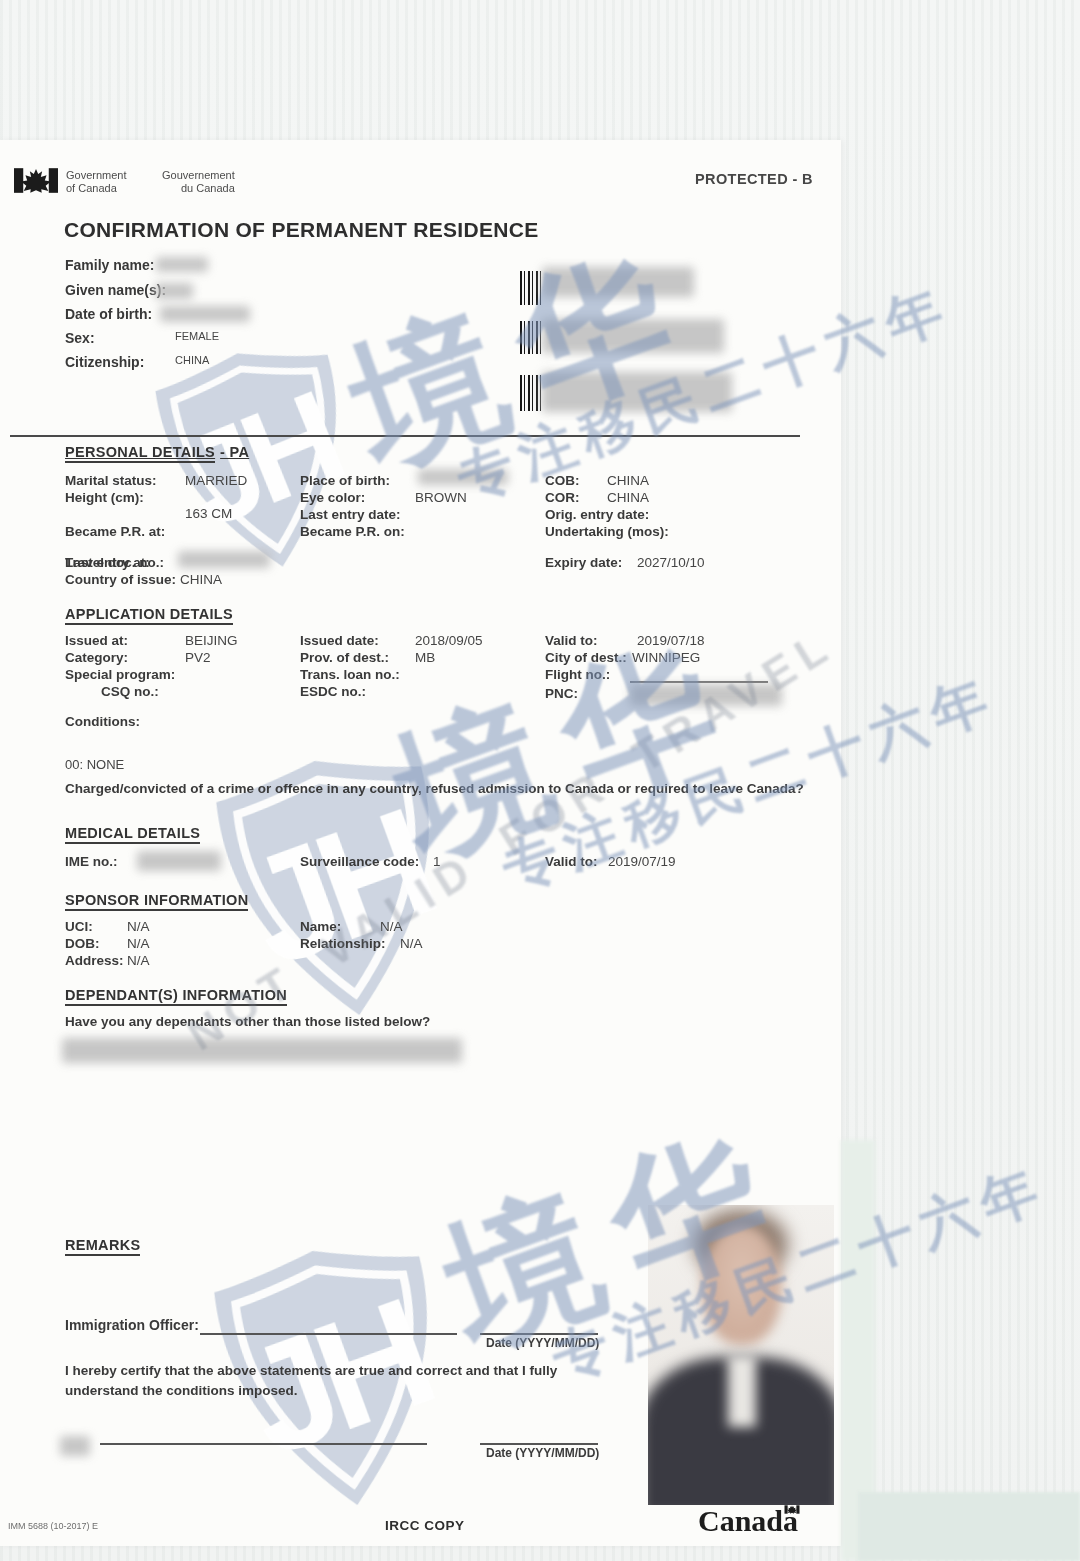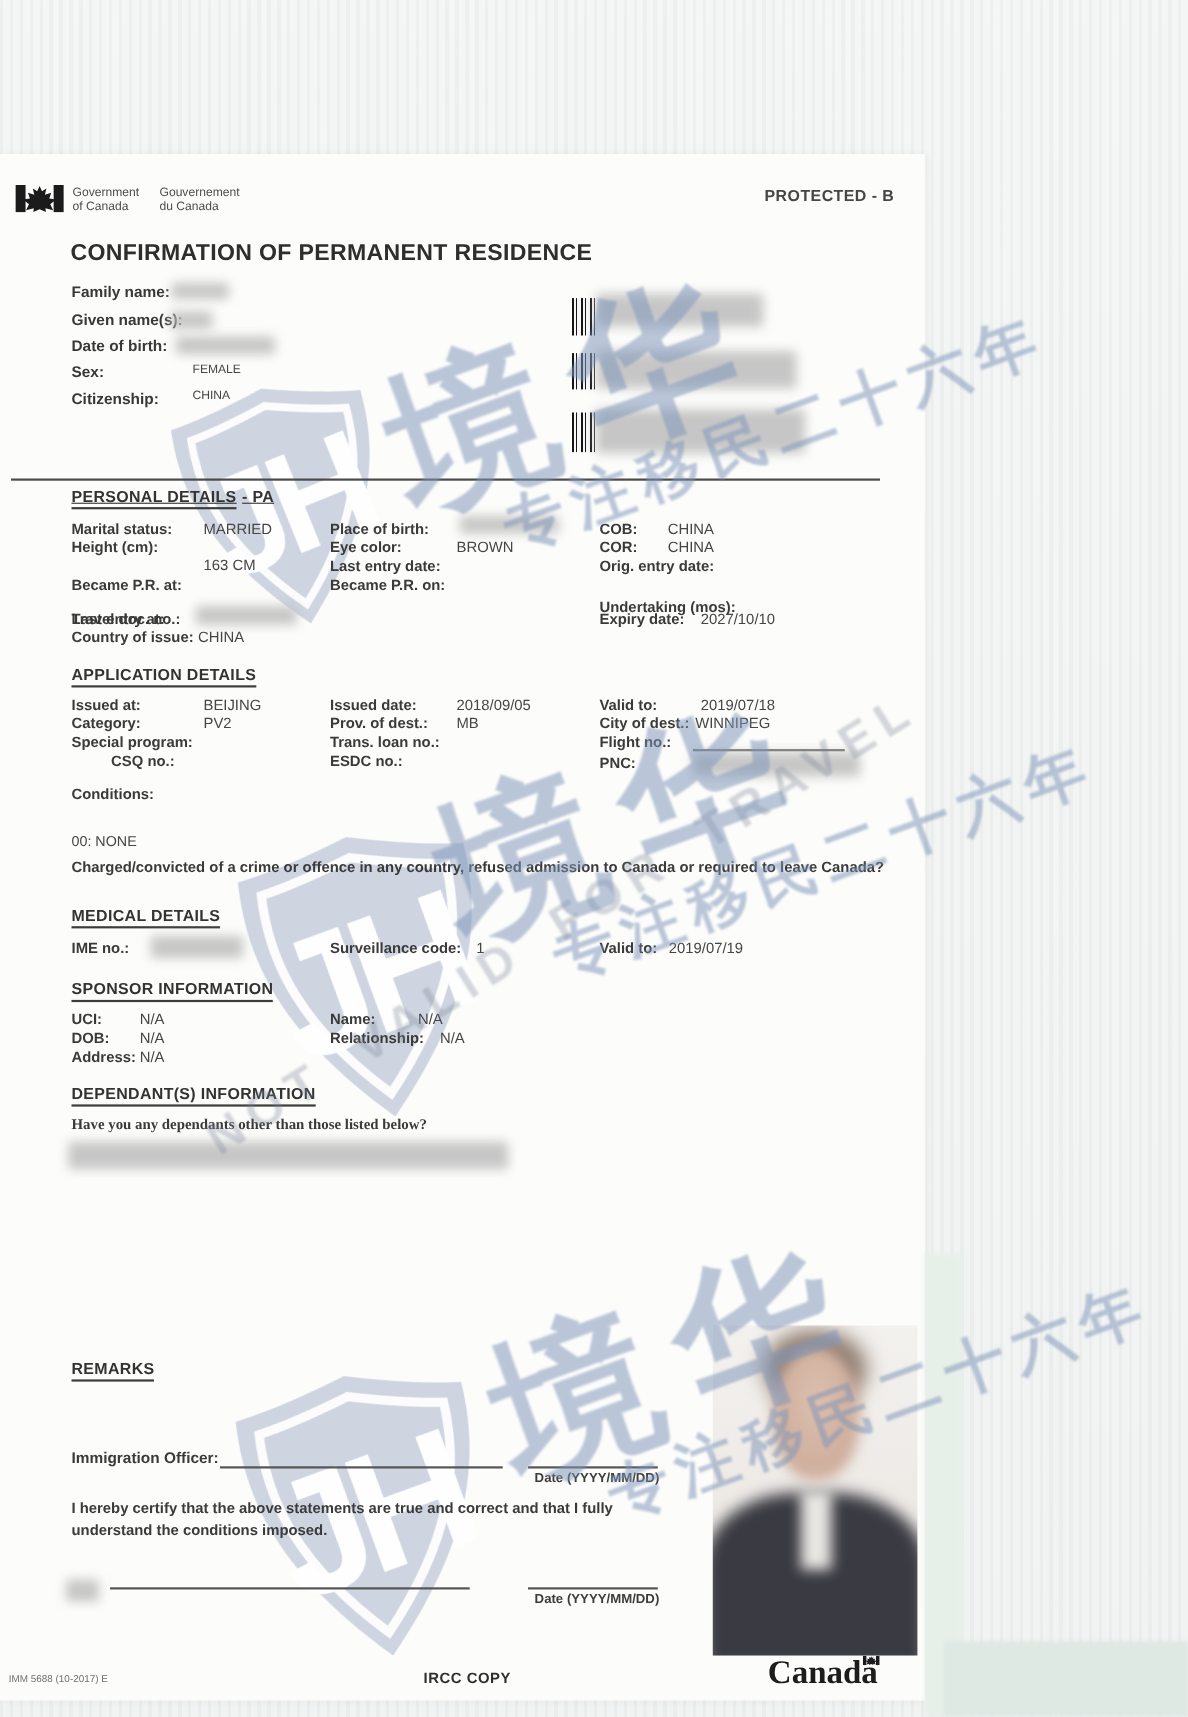--- a/index.html
+++ b/index.html
@@ -77,21 +77,21 @@
 
   <svg class="abs" style="left:14px;top:167px;" width="44" height="27" viewBox="0 0 100 60">
     <rect x="0" y="2" width="21" height="56" fill="#1b1b1b"></rect>
     <rect x="79" y="2" width="21" height="56" fill="#1b1b1b"></rect>
     <path fill="#1b1b1b" d="M50 4 L55 15 L64 9 L61 22 L74 18 L70 30 L84 32 L72 42 L78 54 L62 50 L63 58 L50 52 L37 58 L38 50 L22 54 L28 42 L16 32 L30 30 L26 18 L39 22 L36 9 L45 15 Z"></path>
   </svg>
   <div class="abs govtxt" style="left:66px;top:169px;">
     <div>Government</div>
       <div>of Canada</div>
   </div>
-  <div class="abs govtxt" style="left:145px;top:169px;">
+  <div class="abs govtxt" style="left:162px;top:169px;text-align:right;">
     <div>Gouvernement</div>
       <div>du Canada</div>
   </div>
   <div class="abs protected" style="left:695px;top:171px;">PROTECTED - B</div>
 
   <div class="abs title" style="left:64px;top:218px;">CONFIRMATION OF PERMANENT RESIDENCE</div>
 
   <span class="abs id-lb" style="left:65px;top:257px;">Family name:</span>
   <span class="abs id-lb" style="left:65px;top:282px;">Given name(s):</span>
   <span class="abs id-lb" style="left:65px;top:306px;">Date of birth:</span>
@@ -124,21 +124,21 @@
   <span class="abs lb" style="left:300px;top:473px;">Place of birth:</span>
   <span class="abs lb" style="left:300px;top:490px;">Eye color:</span>
   <span class="abs vl" style="left:415px;top:490px;">BROWN</span>
   <span class="abs lb" style="left:300px;top:507px;">Last entry date:</span>
   <span class="abs lb" style="left:300px;top:524px;">Became P.R. on:</span>
   <span class="abs lb" style="left:545px;top:473px;">COB:</span>
   <span class="abs vl" style="left:607px;top:473px;">CHINA</span>
   <span class="abs lb" style="left:545px;top:490px;">COR:</span>
   <span class="abs vl" style="left:607px;top:490px;">CHINA</span>
   <span class="abs lb" style="left:545px;top:507px;">Orig. entry date:</span>
-  <span class="abs lb" style="left:545px;top:544px;">Undertaking (mos):</span>
+  <span class="abs lb" style="left:545px;top:524px;">Undertaking (mos):</span>
   <span class="abs lb" style="left:65px;top:555px;">Travel doc. no.:</span>
   <span class="abs lb" style="left:65px;top:572px;">Country of issue:</span>
   <span class="abs vl" style="left:180px;top:572px;">CHINA</span>
   <span class="abs lb" style="left:545px;top:555px;">Expiry date:</span>
   <span class="abs vl" style="left:637px;top:555px;">2027/10/10</span>
   <div class="redact" style="left:418px;top:469px;width:90px;height:16px;"></div>
   <div class="redact" style="left:178px;top:551px;width:92px;height:17px;"></div>
 
   <div class="abs hd" style="left:65px;top:606px;">
     <span class="u">APPLICATION DETAILS</span>
@@ -187,21 +187,21 @@
   <span class="abs lb" style="left:65px;top:953px;">Address:</span>
   <span class="abs vl" style="left:127px;top:953px;">N/A</span>
   <span class="abs lb" style="left:300px;top:919px;">Name:</span>
   <span class="abs vl" style="left:380px;top:919px;">N/A</span>
   <span class="abs lb" style="left:300px;top:936px;">Relationship:</span>
   <span class="abs vl" style="left:400px;top:936px;">N/A</span>
 
   <div class="abs hd" style="left:65px;top:987px;">
     <span class="u">DEPENDANT(S) INFORMATION</span>
   </div>
-  <span class="abs question" style="left:65px;top:1014px;font-family:Liberation Serif, serif;">Have you any dependants other than those listed below?</span>
+  <span class="abs question" style="left:65px;top:1014px;">Have you any dependants other than those listed below?</span>
   <div class="redact" style="left:62px;top:1038px;width:400px;height:25px;"></div>
 
   <div class="abs hd" style="left:65px;top:1237px;">
     <span class="u">REMARKS</span>
   </div>
 
   <span class="abs lb" style="left:65px;top:1317px;font-size:14px;">Immigration Officer:</span>
   <div class="hline" style="left:200px;top:1333px;width:257px;height:1.5px;background:#555;"></div>
   <div class="hline" style="left:480px;top:1333px;width:118px;height:1.5px;background:#555;"></div>
   <span class="abs smallcap" style="left:486px;top:1336px;">Date (YYYY/MM/DD)</span>

